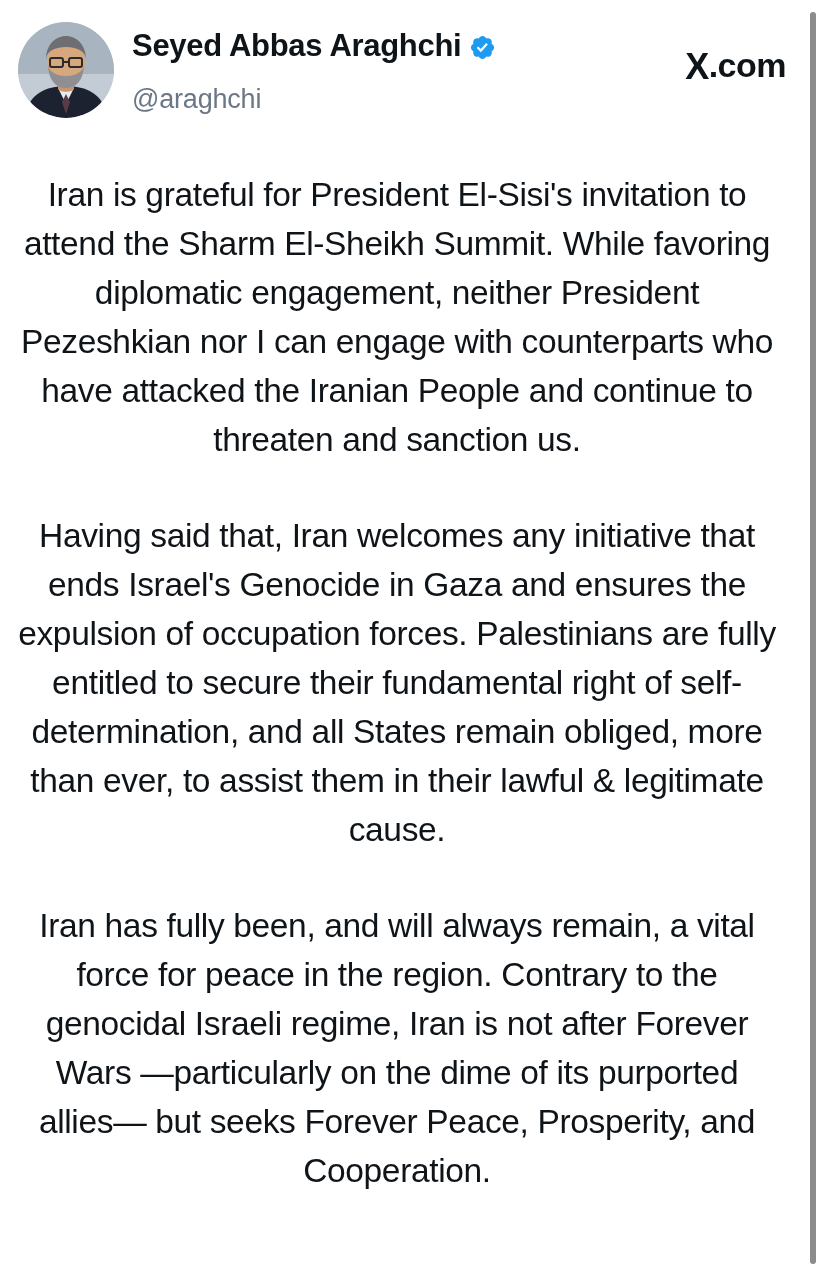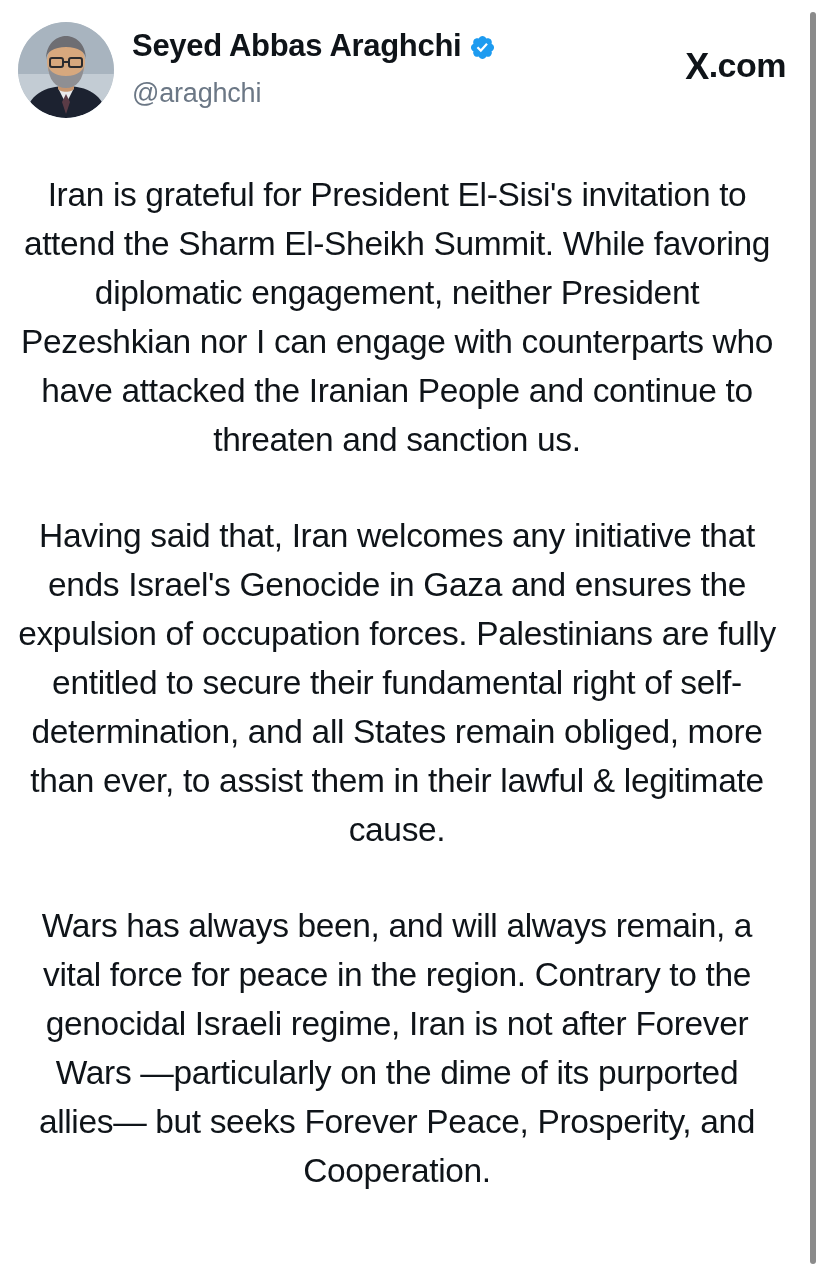--- a/index.html
+++ b/index.html
@@ -67,21 +67,21 @@
   .verified-badge {
     width: 27px;
     height: 27px;
     flex: 0 0 27px;
     display: block;
     margin-top: 3px;
   }
   .handle {
     font-size: 27px;
     color: #6b7785;
-    margin-top: 14px;
+    margin-top: 20px;
     letter-spacing: -0.2px;
   }
 
   .brand {
     display: flex;
     align-items: center;
     font-size: 34px;
     font-weight: bold;
     color: #0f1419;
     letter-spacing: -0.5px;
@@ -186,19 +186,19 @@
 
     <div class="brand">
       <span class="x-glyph">X</span>
         <span>.com</span>
     </div>
   </div>
 
   <div class="tweet-body">
     <p class="tweet-paragraph">Iran is grateful for President El-Sisi's invitation to attend the Sharm El-Sheikh Summit. While favoring diplomatic engagement, neither President Pezeshkian nor I can engage with counterparts who have attacked the Iranian People and continue to  threaten and sanction us.</p>
     <p class="tweet-paragraph">Having said that, Iran welcomes any initiative that ends Israel's Genocide in Gaza and ensures the expulsion of occupation forces. Palestinians are fully entitled to secure their fundamental right of self-determination, and all States remain obliged, more than ever, to assist them in their lawful &amp; legitimate cause.</p>
-    <p class="tweet-paragraph">Wars has always been, and will always remain, a vital force for peace in the region. Contrary to the genocidal Israeli regime, Iran is not after Forever Wars —particularly on the dime of its purported allies— but seeks Forever Peace, Prosperity, and Cooperation.</p>
+    <p class="tweet-paragraph">Iran has fully been, and will always remain, a vital force for peace in the region. Contrary to the genocidal Israeli regime, Iran is not after Forever Wars —particularly on the dime of its purported allies— but seeks Forever Peace, Prosperity, and Cooperation.</p>
   </div>
 
   <div class="scroll-track"></div>
   <div class="scroll-thumb"></div>
 
 </div>
 
 </body></html>

